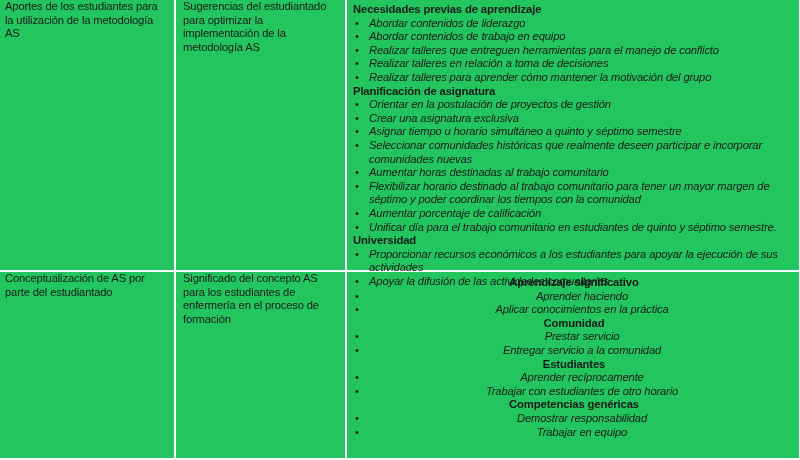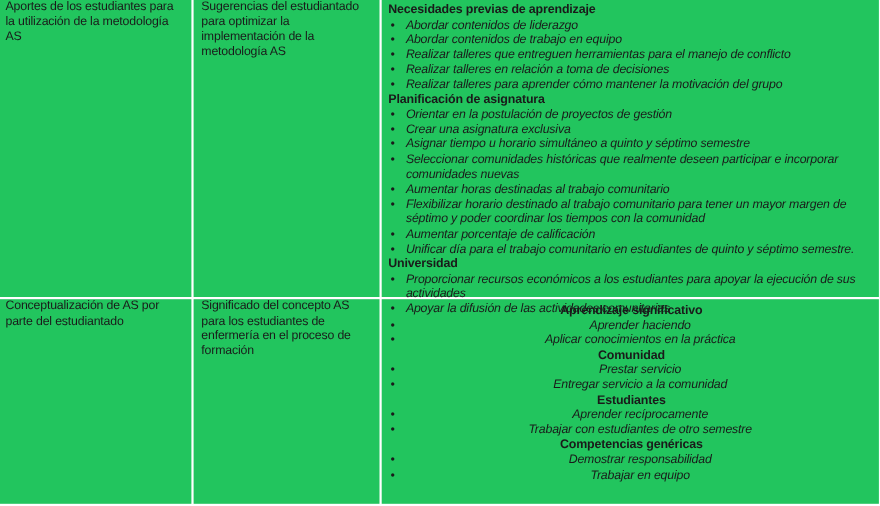--- a/index.html
+++ b/index.html
@@ -84,21 +84,21 @@
       <div class="group-title">Comunidad</div>
       <ul class="items">
         <li>Prestar servicio</li>
         <li>Entregar servicio a la comunidad</li>
       </ul>
     </div>
     <div>
       <div class="group-title">Estudiantes</div>
       <ul class="items">
         <li>Aprender recíprocamente</li>
-        <li>Trabajar con estudiantes de otro semestre</li>
+        <li>Trabajar con estudiantes de otro horario</li>
       </ul>
     </div>
     <div>
       <div class="group-title">Competencias genéricas</div>
       <ul class="items">
         <li>Demostrar responsabilidad</li>
         <li>Trabajar en equipo</li>
       </ul>
     </div>
   </div>

